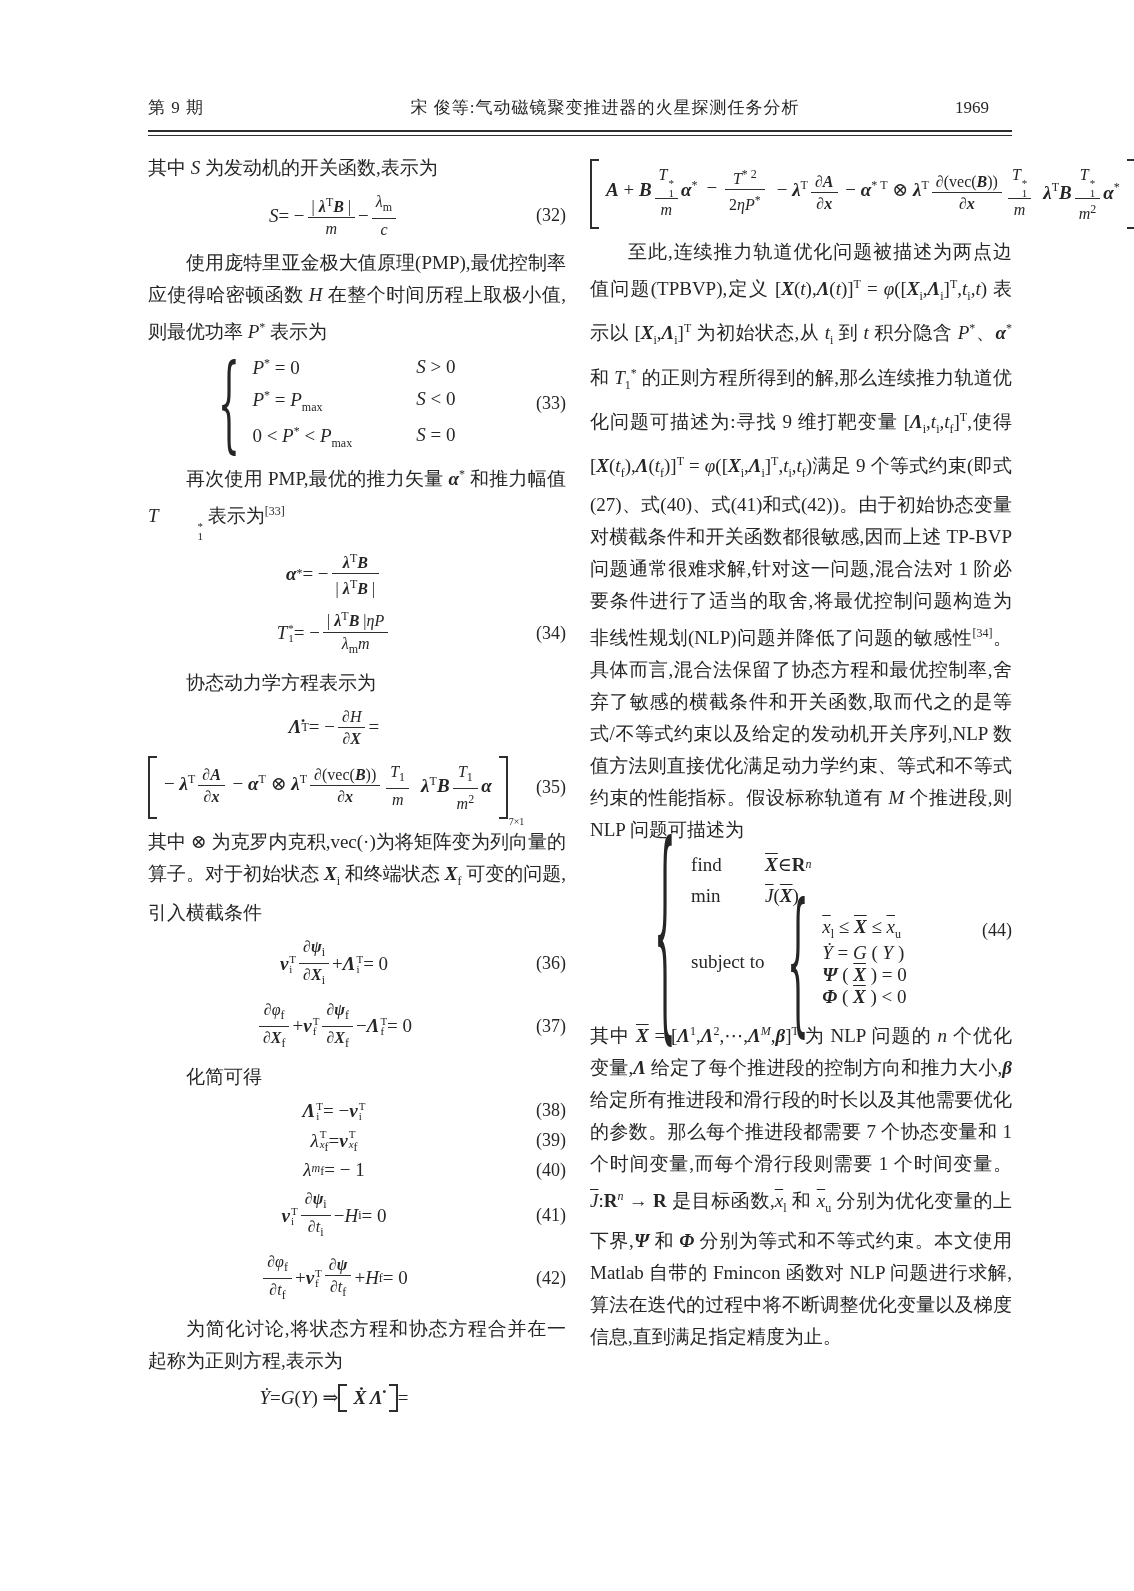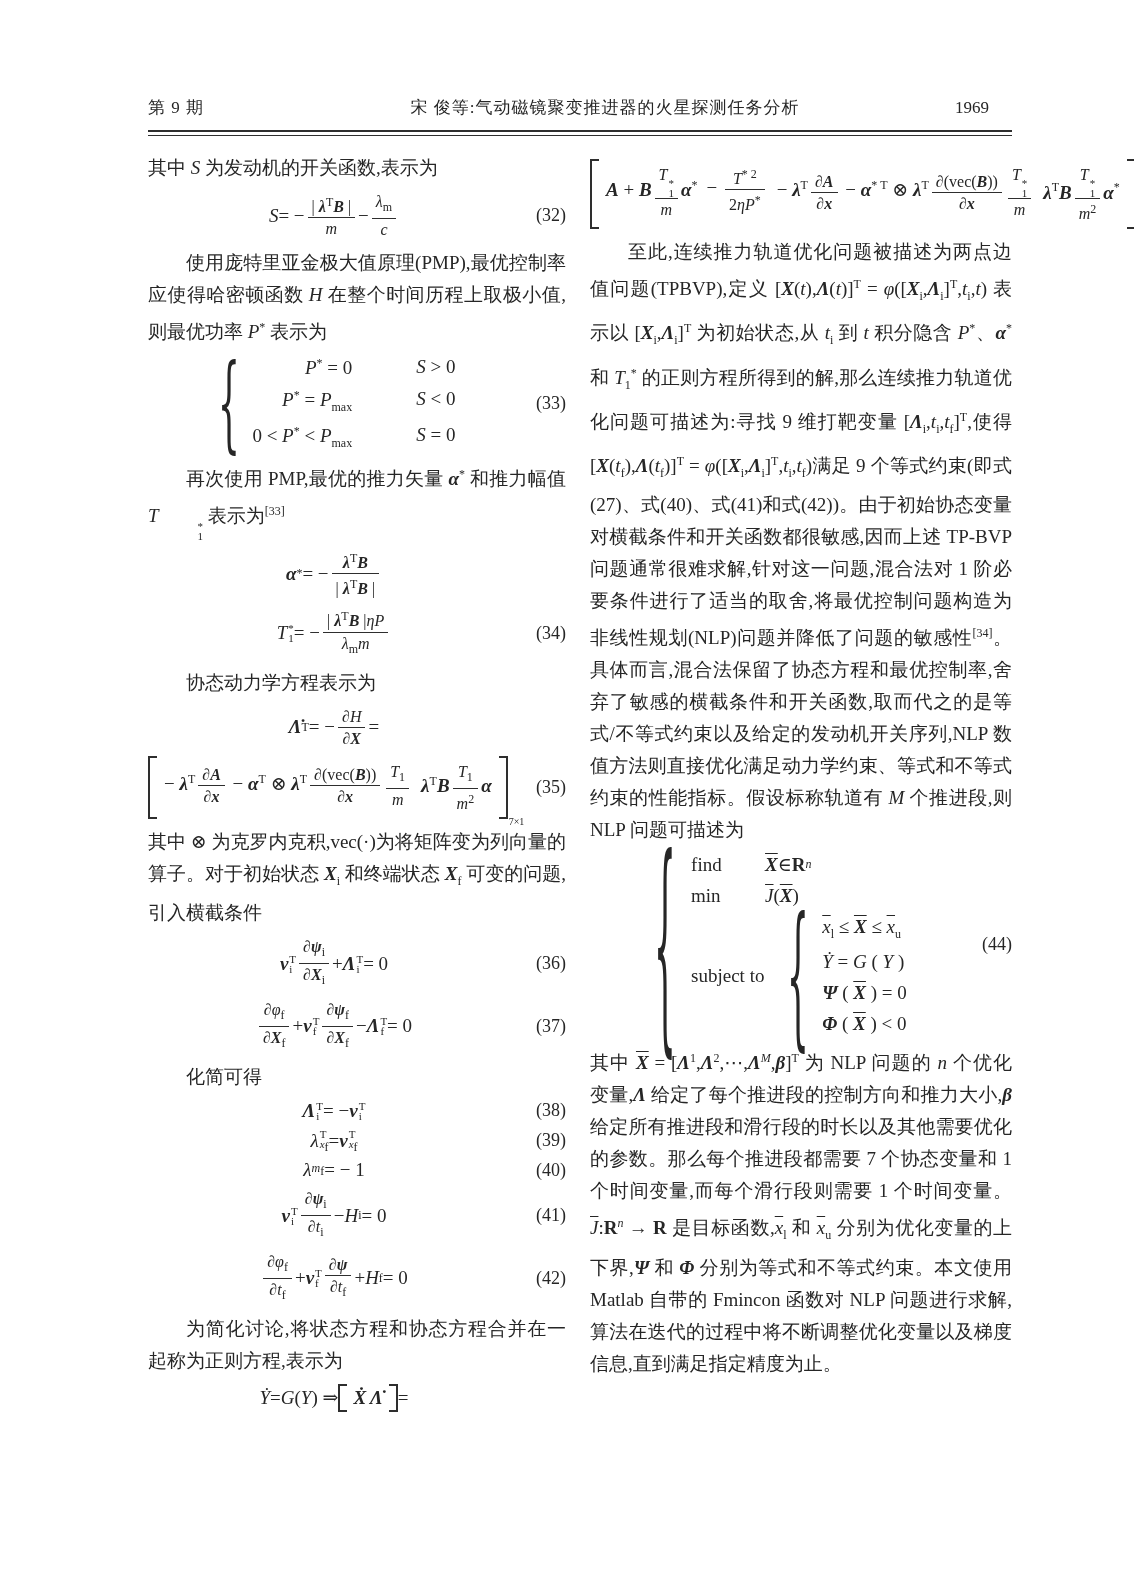--- a/index.html
+++ b/index.html
@@ -35,35 +35,35 @@
   .fr { display:inline-flex; flex-direction:column; vertical-align:middle; text-align:center; margin:0 3px; }
   .fr .nu, .fr .de { display:block; font-size:16px; line-height:21px; padding:0 4px; }
   .fr .de { border-top:1px solid #2e2e2e; }
   
   .ss { display:inline-flex; flex-direction:column; justify-content:center; font-size:11px; line-height:10px; vertical-align:-7px; margin-left:1px; text-align:left; }
   
   .br { display:inline-block; font-weight:400; font-family:"DejaVu Serif",serif; }
   .br3 { font-size:50px; transform:scale(0.7,2.1); margin-right:8px; }
   .br4 { font-size:50px; transform:scale(0.7,3.1); margin:0 8px; }
   .brO { font-size:50px; transform:scale(0.7,4.6); margin-right:10px; }
-  .cases { display:inline-grid; grid-template-columns:auto auto; column-gap:64px; row-gap:9px; text-align:right; }
+  .cases { display:inline-grid; grid-template-columns:auto auto; column-gap:64px; row-gap:9px; text-align:left; }
   
   .mtx { display:inline-flex; align-items:stretch; }
   .bk { width:7px; flex:none; }
   .bk-l { border:2px solid #2e2e2e; border-right:none; margin-right:5px; }
   .bk-r { border:2px solid #2e2e2e; border-left:none; margin-left:5px; }
   .mrows { display:flex; flex-direction:row; justify-content:center; gap:9px; padding:5px 2px; }
   .mrows.sm { gap:4px; padding:3px 1px; }
   .mrow { text-align:center; white-space:nowrap; }
   .msub { font-size:10px; align-self:flex-end; transform:translateY(8px); margin-left:1px; }
   
   .nlp { display:inline-flex; flex-direction:column; gap:9px; text-align:left; }
   .nlprow { display:flex; align-items:center; white-space:nowrap; }
   .kw { font-style:normal; display:inline-block; min-width:64px; margin-right:10px; }
-  .constraints { display:inline-flex; flex-direction:column; gap:9px; }
+  .constraints { display:inline-flex; flex-direction:column; gap:0; }
 </style>
 </head>
 <body>
 
 <div class="page">
 
   <div class="header">
     <span class="issue">第 9 期</span>
     <span class="running-title">宋  俊等:气动磁镜聚变推进器的火星探测任务分析</span>
     <span class="pagenum">1969</span>

